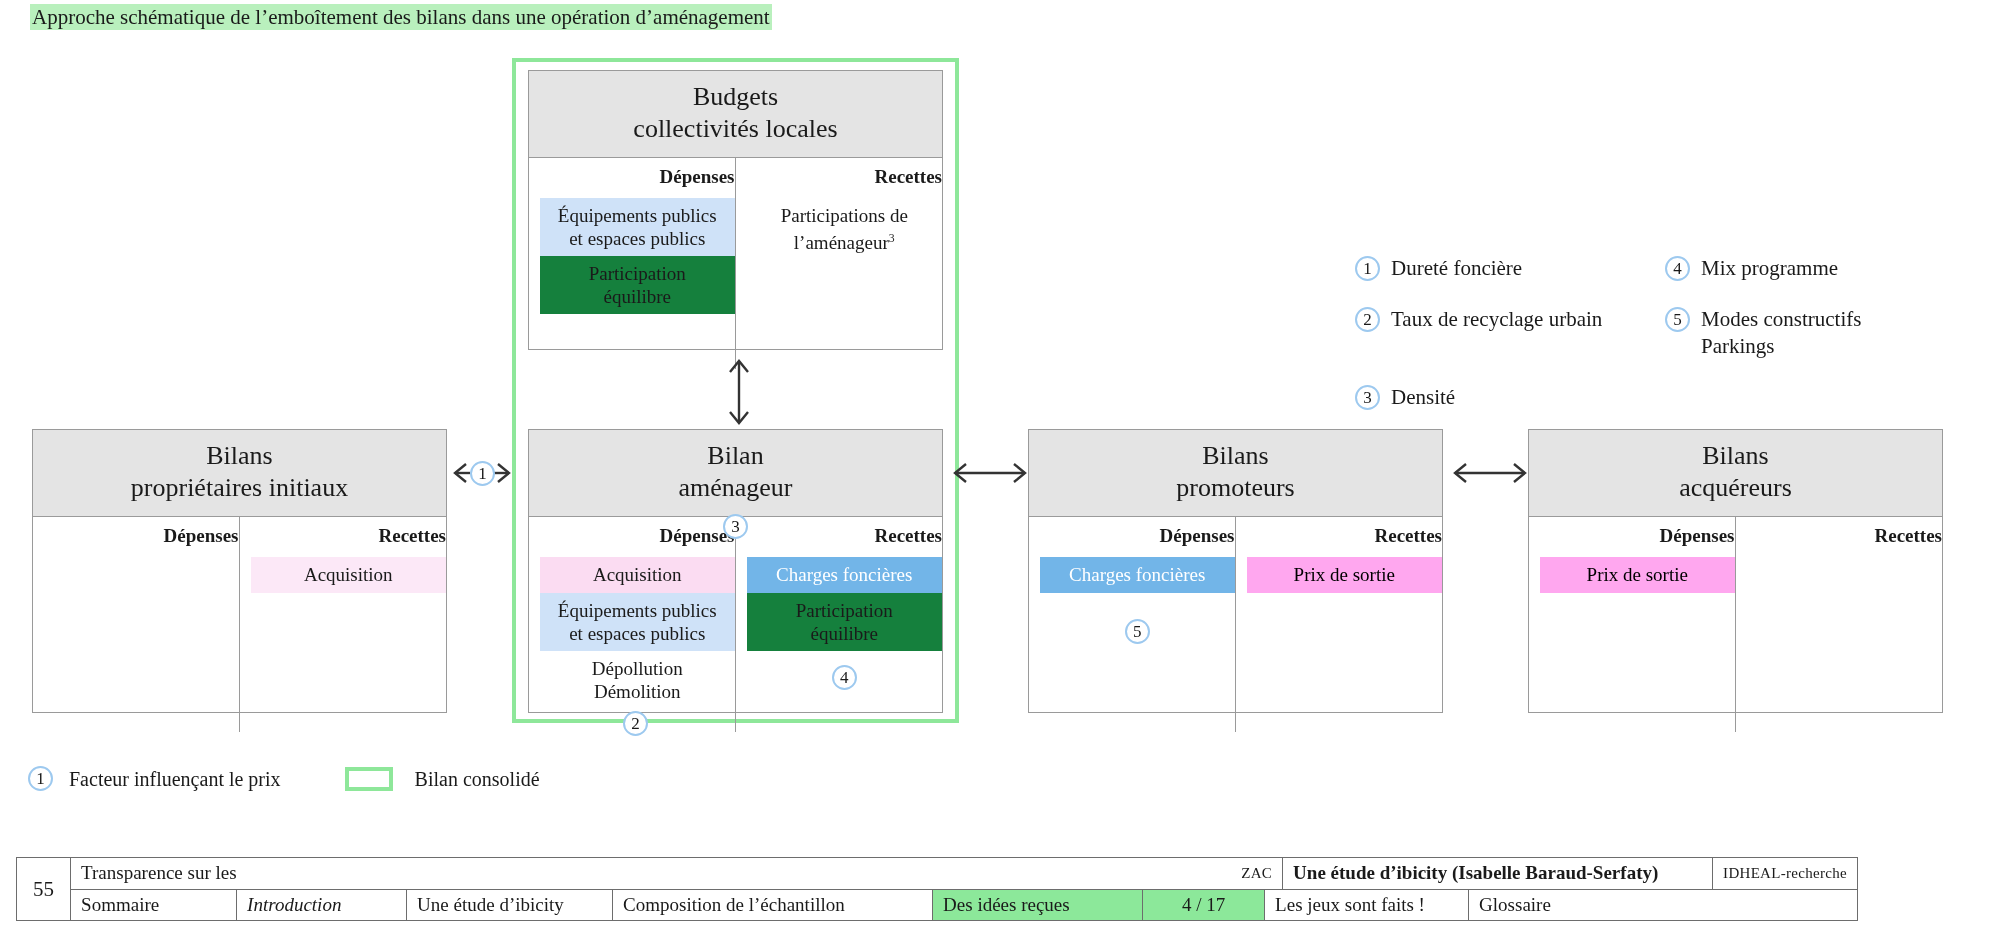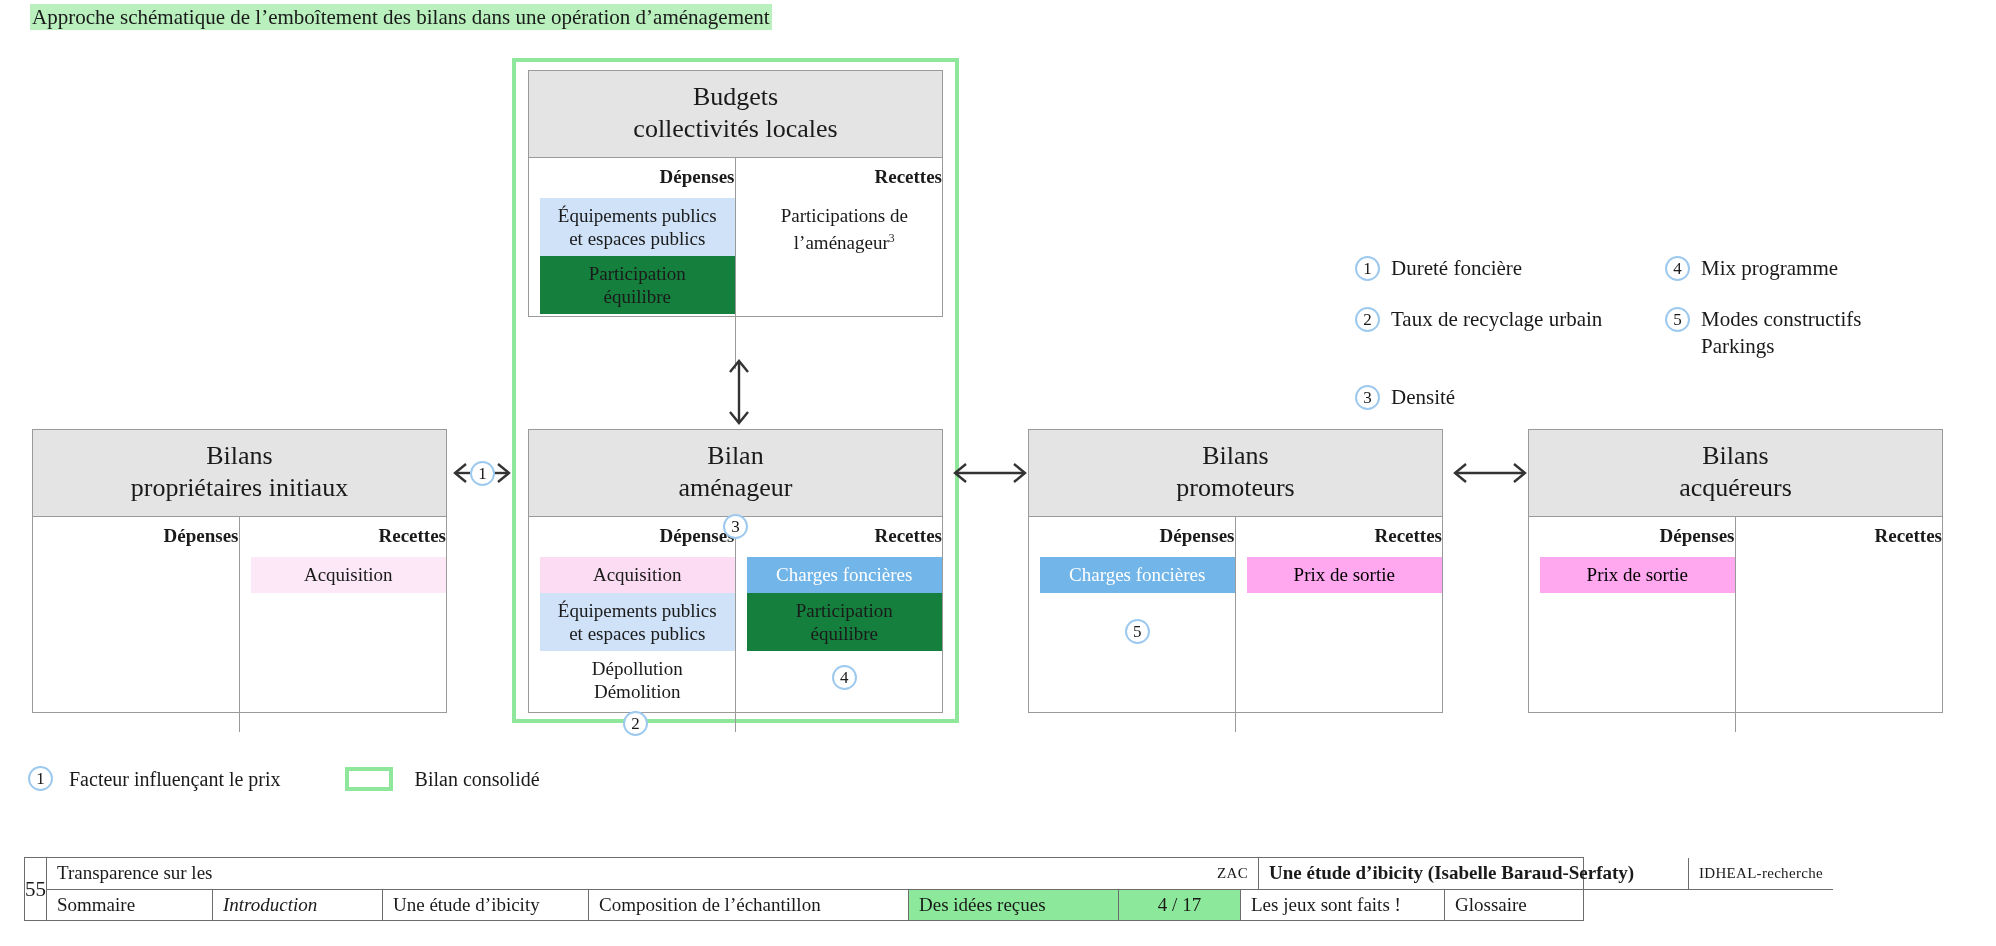--- a/index.html
+++ b/index.html
@@ -77,21 +77,21 @@
   #bottom-legend{position:absolute;left:28px;top:766px;display:flex;align-items:center;}
   #bottom-legend .num{margin-right:16px;}
   .bl-text{font-size:20px;line-height:24px;}
   #swatch-consolidated{
     width:48px;height:24px;border:4px solid #8ee79a;background:#fff;
     box-sizing:border-box;margin-left:64px;margin-right:22px;
   }
 
   
   #bottom-bar{
-    position:absolute;left:24px;top:857px;width:1560px;height:64px;
+    position:absolute;left:16px;top:857px;width:1842px;height:64px;
     border:1px solid #6d6d6d;box-sizing:border-box;display:flex;
     font-size:19px;
   }
   #page-num{
     width:78px;display:flex;align-items:center;justify-content:center;
     border-right:1px solid #6d6d6d;box-sizing:border-box;font-size:21px;
   }
   #bar-right{flex:1;display:flex;flex-direction:column;}
   .bar-row{display:flex;flex:1;}
   .bar-row.top{border-bottom:1px solid #6d6d6d;}
@@ -109,21 +109,21 @@
 </style>
 </head>
 <body>
 
 <div class="page">
 
   <div id="doc-title">Approche schématique de l’emboîtement des bilans dans une opération d’aménagement</div>
 
   <div id="consolidated-frame" style="left:512px;top:58px;width:447px;height:665px;"></div>
 
-  <div class="bs-box" style="left:528px;top:70px;width:415px;height:247px;">
+  <div class="bs-box" style="left:528px;top:70px;width:415px;height:280px;">
     <div class="bs-head">
       <span>Budgets</span><br>
       <span>collectivités locales</span>
     </div>
     <div class="bs-body" style="height:211px;">
       <div class="bs-col left">
         <div class="bs-colhead">Dépenses</div>
         <div class="cell two c-blue-l">
           <span>Équipements publics</span><br>
           <span>et espaces publics</span>

